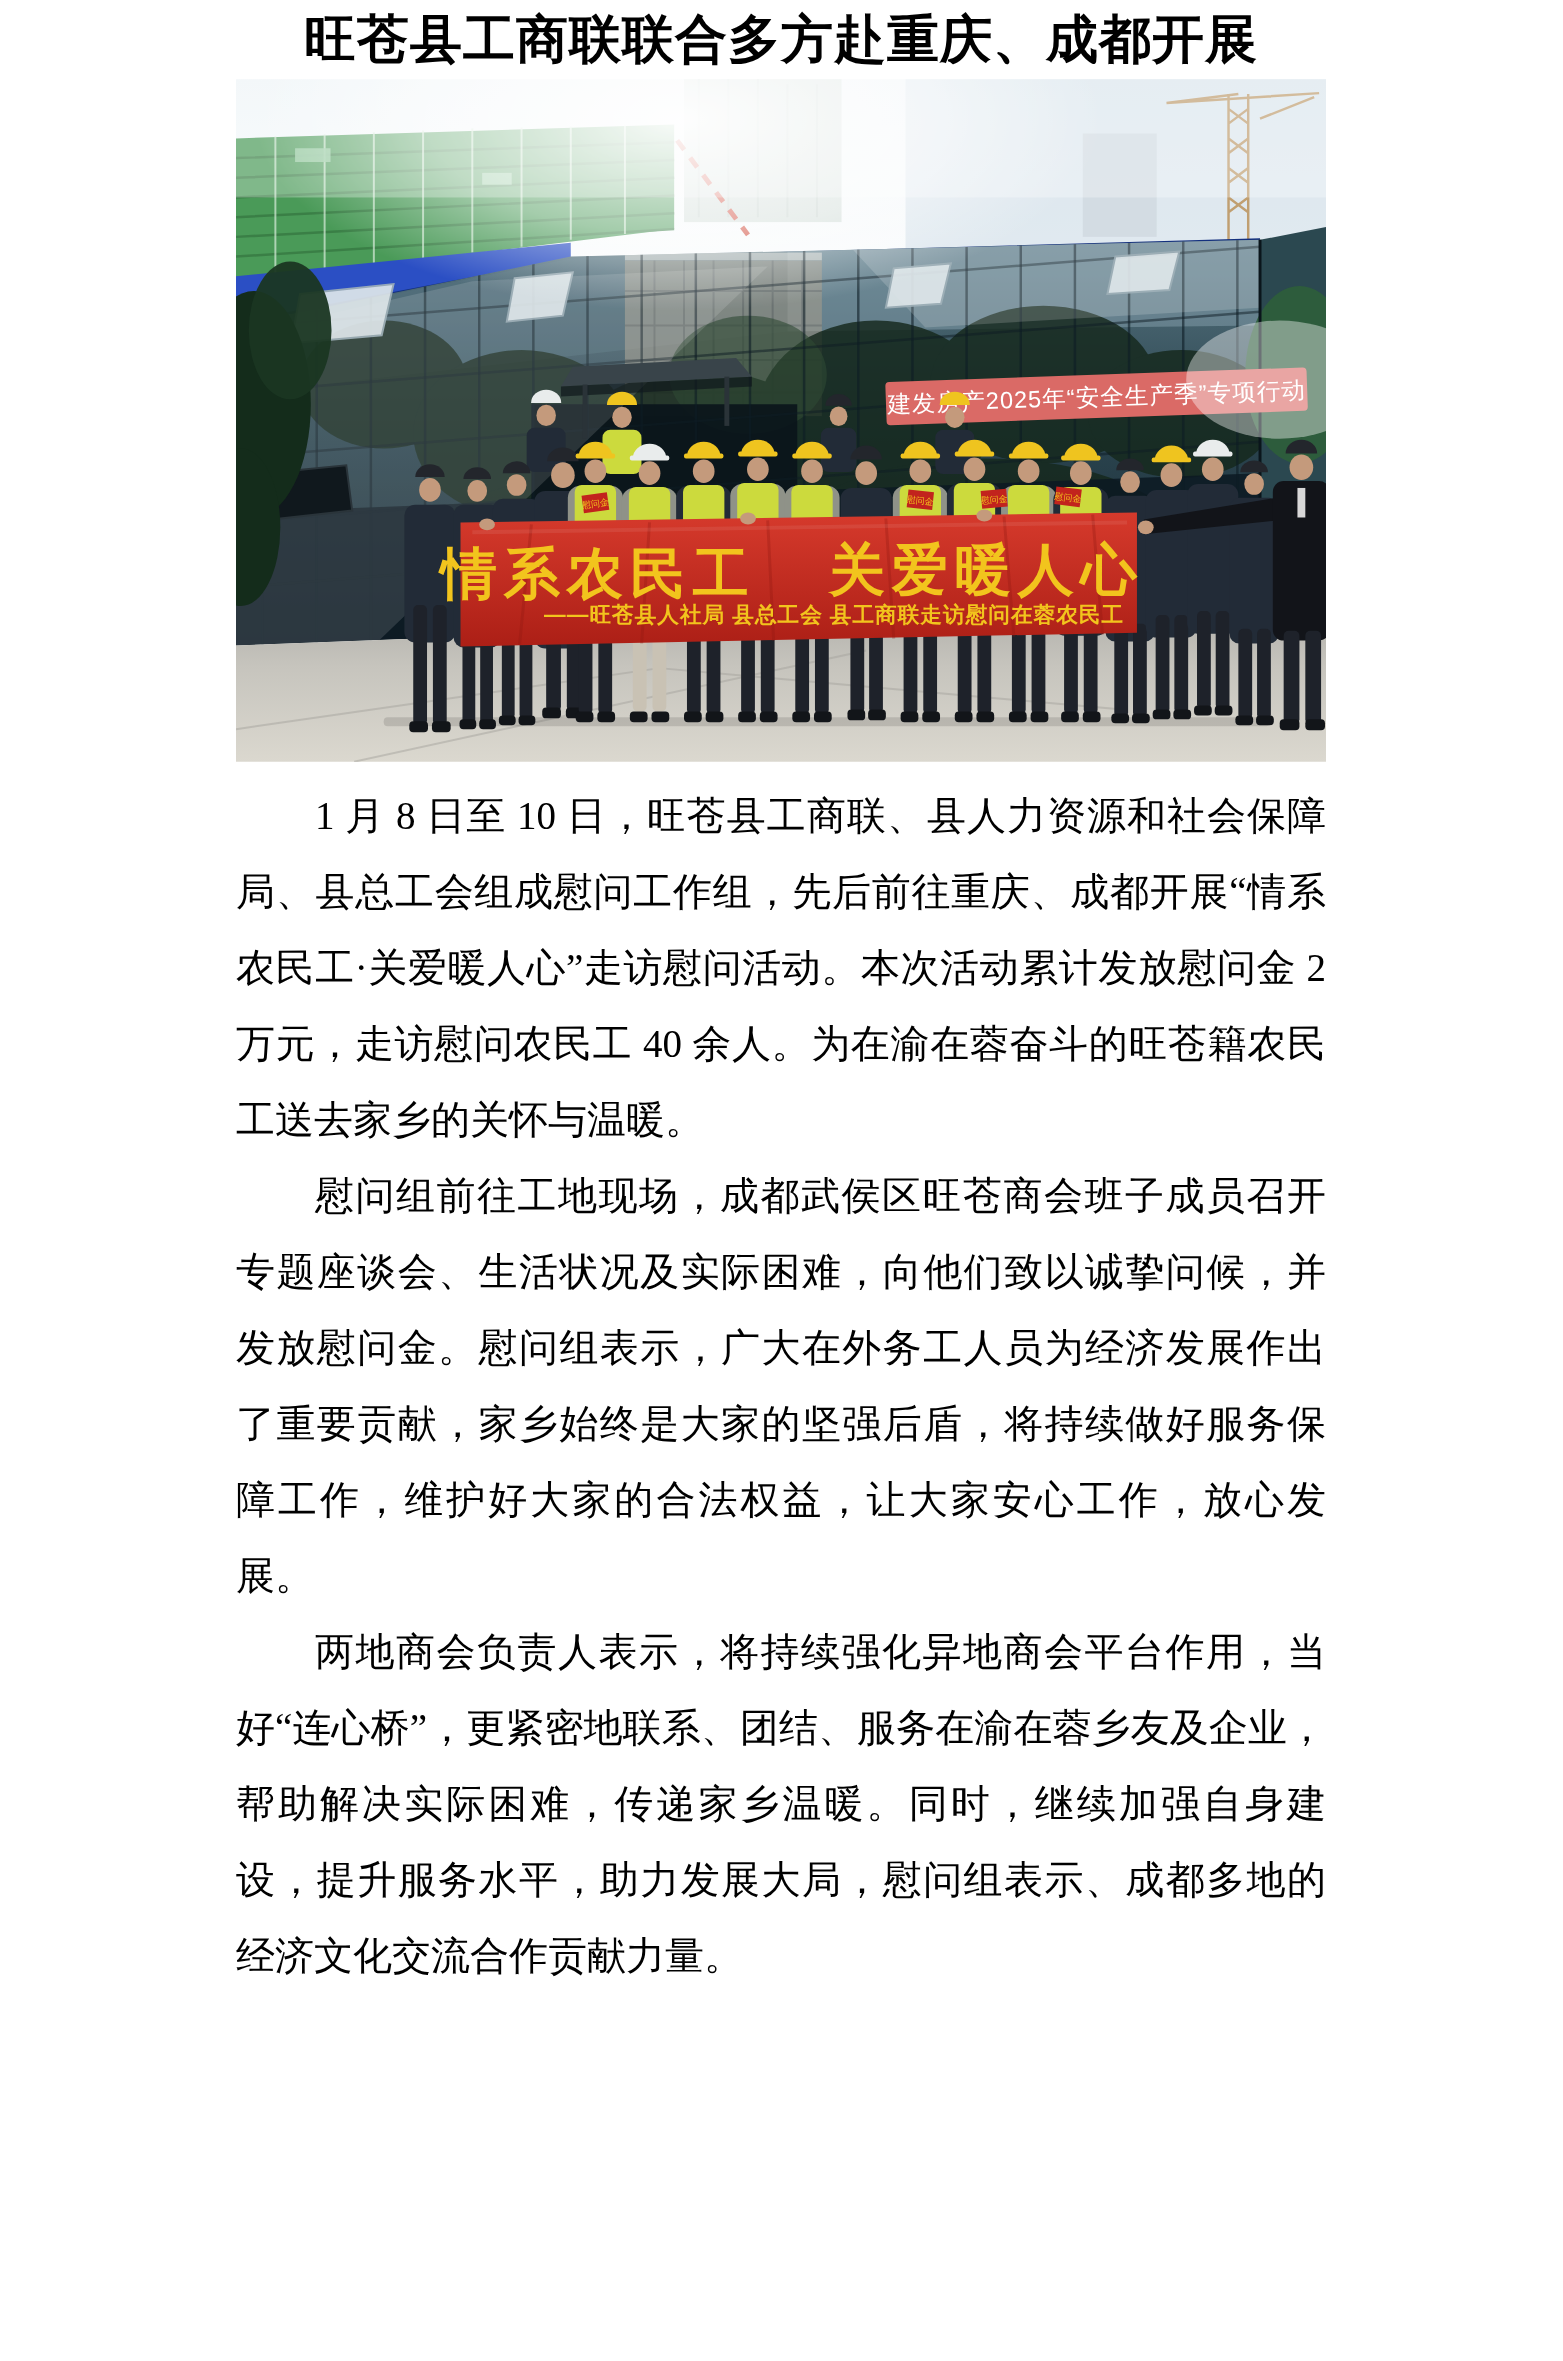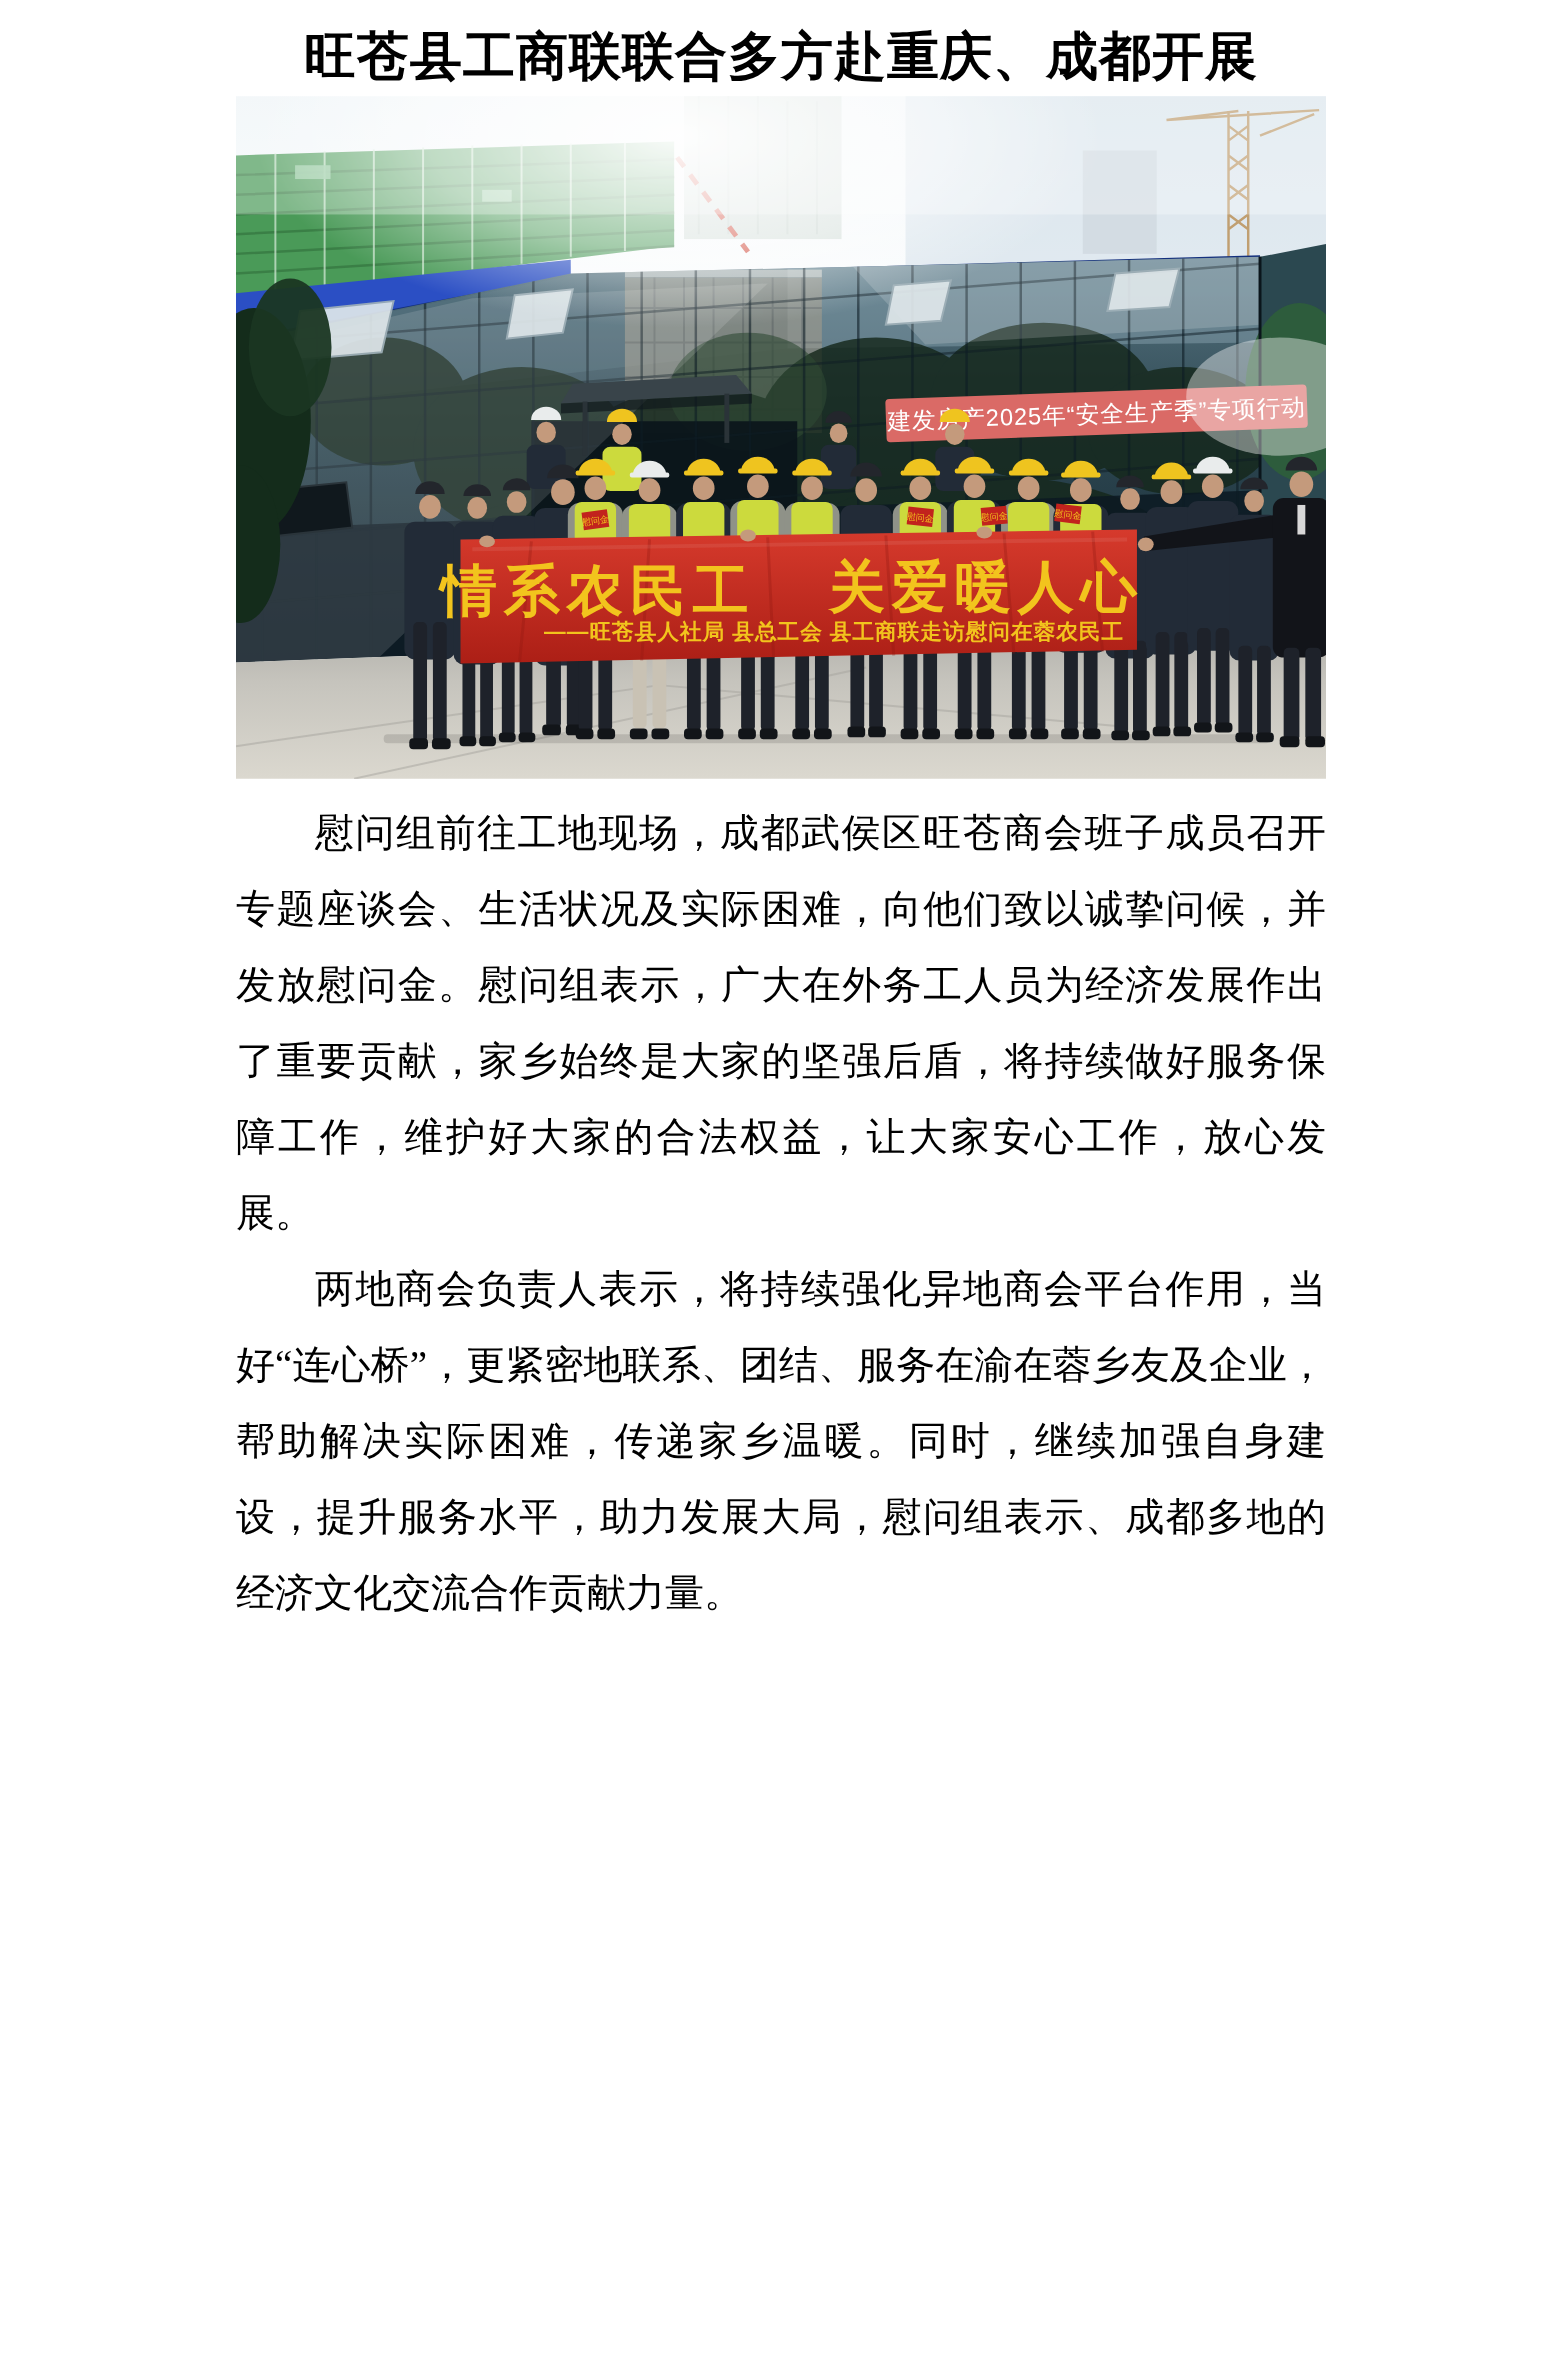--- a/index.html
+++ b/index.html
@@ -1,19 +1,19 @@
 <!DOCTYPE html>
 <html><head>
 <meta charset="utf-8">
 <style>
   html,body{margin:0;padding:0;background:#ffffff;}
   body{width:1563px;height:2361px;overflow:hidden;
        font-family:"Liberation Serif","DejaVu Serif",serif;color:#000;}
   .content{margin-left:236px;width:1090px;}
-  .doc-title{padding-top:20px;}
+  .doc-title{padding-top:3px;}
   .doc-title .tline{font-size:52px;line-height:73px;font-weight:bold;text-align:center;
        letter-spacing:1px;white-space:nowrap;}
   figure.photo{margin:3px 0 0 0;padding:0;width:1090px;height:683px;}
   .article{margin-top:15.8px;}
   .article p{margin:0;font-size:39px;line-height:76px;text-align:justify;
        text-indent:79px;word-break:break-all;}
   
   .hY{fill:#efc41f}.hW{fill:#e9ecec}.fc{fill:#c49a7c}.vt{fill:#ccda3d}
   .sl{fill:#8f9288}.jk{fill:#222b37}.lg{fill:#1e222a}.sh{fill:#121519}.hr{fill:#23262c}
   svg text{font-family:"Liberation Sans","DejaVu Sans",sans-serif;}
@@ -421,18 +421,19 @@
         <text x="762" y="518" text-anchor="middle" font-size="57" font-weight="bold" letter-spacing="7" fill="#f2c41d">关爱暖人心</text>
         <text x="902" y="551" text-anchor="end" font-size="22" font-weight="bold" fill="#f2c41d" letter-spacing="1">——旺苍县人社局 县总工会 县工商联走访慰问在蓉农民工</text>
         <ellipse class="fc" cx="255" cy="452" rx="8" ry="6"></ellipse>
         <ellipse class="fc" cx="520" cy="446" rx="8" ry="6"></ellipse>
         <ellipse class="fc" cx="760" cy="443" rx="8" ry="6"></ellipse>
       </g>
     </svg>
   </figure>
 
   <div class="article">
+    <p>1 月 8 日至 10 日，旺苍县工商联、县人力资源和社会保障局、县总工会组成慰问工作组，先后前往重庆、成都开展“情系农民工·关爱暖人心”走访慰问活动。本次活动累计发放慰问金 2 万元，走访慰问农民工 40 余人。为在渝在蓉奋斗的旺苍籍农民工送去家乡的关怀与温暖。</p>
     <p>慰问组前往工地现场，成都武侯区旺苍商会班子成员召开专题座谈会、生活状况及实际困难，向他们致以诚挚问候，并发放慰问金。慰问组表示，广大在外务工人员为经济发展作出了重要贡献，家乡始终是大家的坚强后盾，将持续做好服务保障工作，维护好大家的合法权益，让大家安心工作，放心发展。</p>
     <p>两地商会负责人表示，将持续强化异地商会平台作用，当好“连心桥”，更紧密地联系、团结、服务在渝在蓉乡友及企业，帮助解决实际困难，传递家乡温暖。同时，继续加强自身建设，提升服务水平，助力发展大局，慰问组表示、成都多地的经济文化交流合作贡献力量。</p>
   </div>
 
 </div>
 
 
 </body></html>

